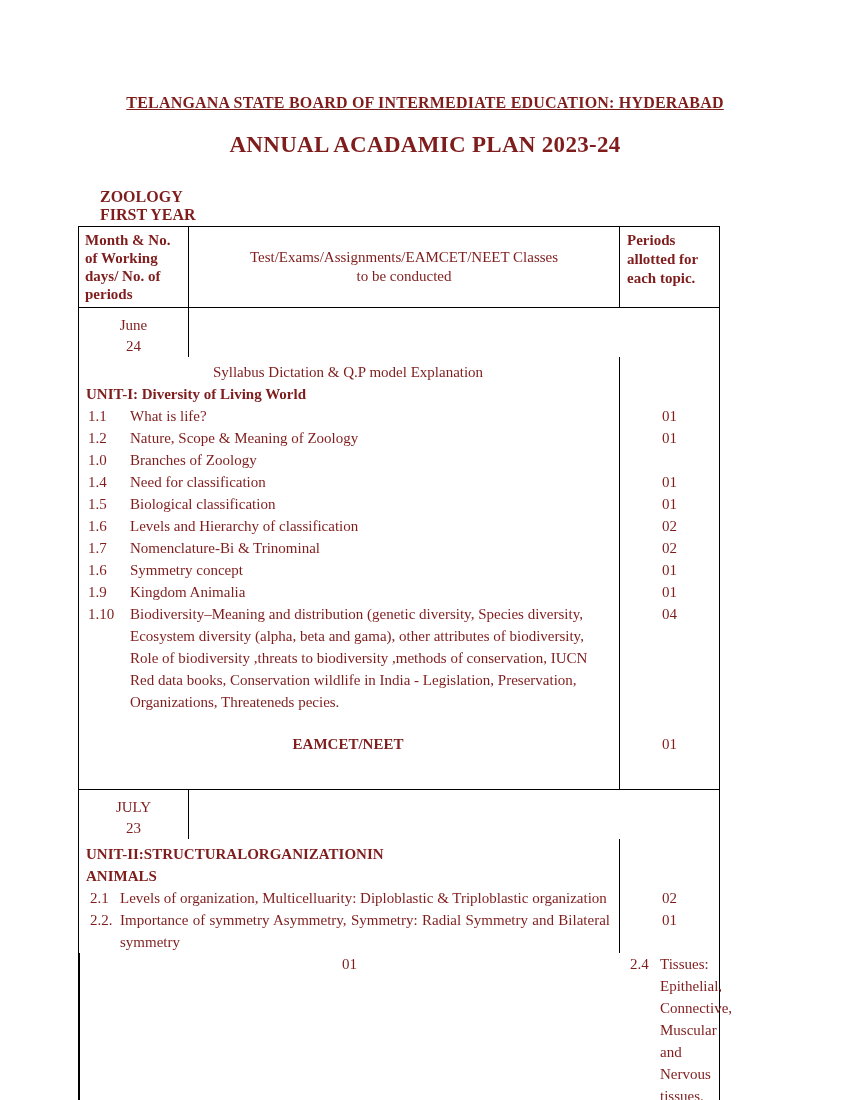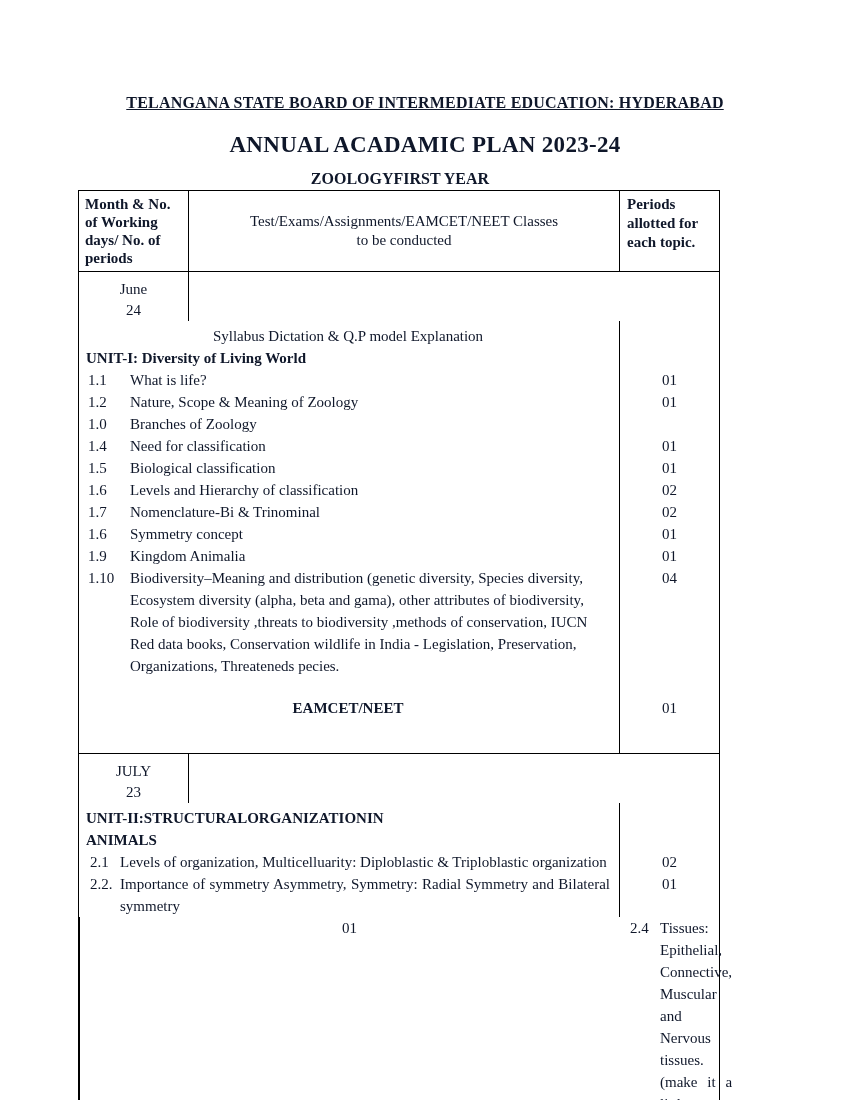--- a/index.html
+++ b/index.html
@@ -1,21 +1,21 @@
 <!DOCTYPE html>
 <html><head>
 <meta charset="utf-8">
 <style>
   * { margin:0; padding:0; box-sizing:border-box; }
   html, body { background:#ffffff; }
   .page {
     position:relative;
     width:850px; height:1100px;
     background:#ffffff;
-    color:#0f172a;
+    color:#7f1d1d;
     font-family:"Liberation Serif", serif;
     padding-top:94px;
     overflow:hidden;
   }
   .board-title {
     text-align:center;
     font-weight:bold;
     font-size:16px;
     letter-spacing:0.2px;
     text-decoration:underline;
@@ -23,26 +23,27 @@
   .plan-title {
     text-align:center;
     font-weight:bold;
     font-size:23px;
     margin-top:20px;
     letter-spacing:0.3px;
   }
   .subject-row {
     width:642px;
     margin-left:78px;
-    margin-top:12px;
+    margin-top:30px;
     display:flex;
-    justify-content:center;
+    justify-content:space-between;
     font-weight:bold;
     font-size:16px;
     padding:0 20px 2px 22px;
+    flex-direction:column;
   }
   .table {
     width:642px;
     margin-left:78px;
     border:1px solid #000;
   }
   .hrow { display:flex; border-bottom:1px solid #000; min-height:80px; }
   .h-month {
     width:110px; flex:none;
     border-right:1px solid #000;

